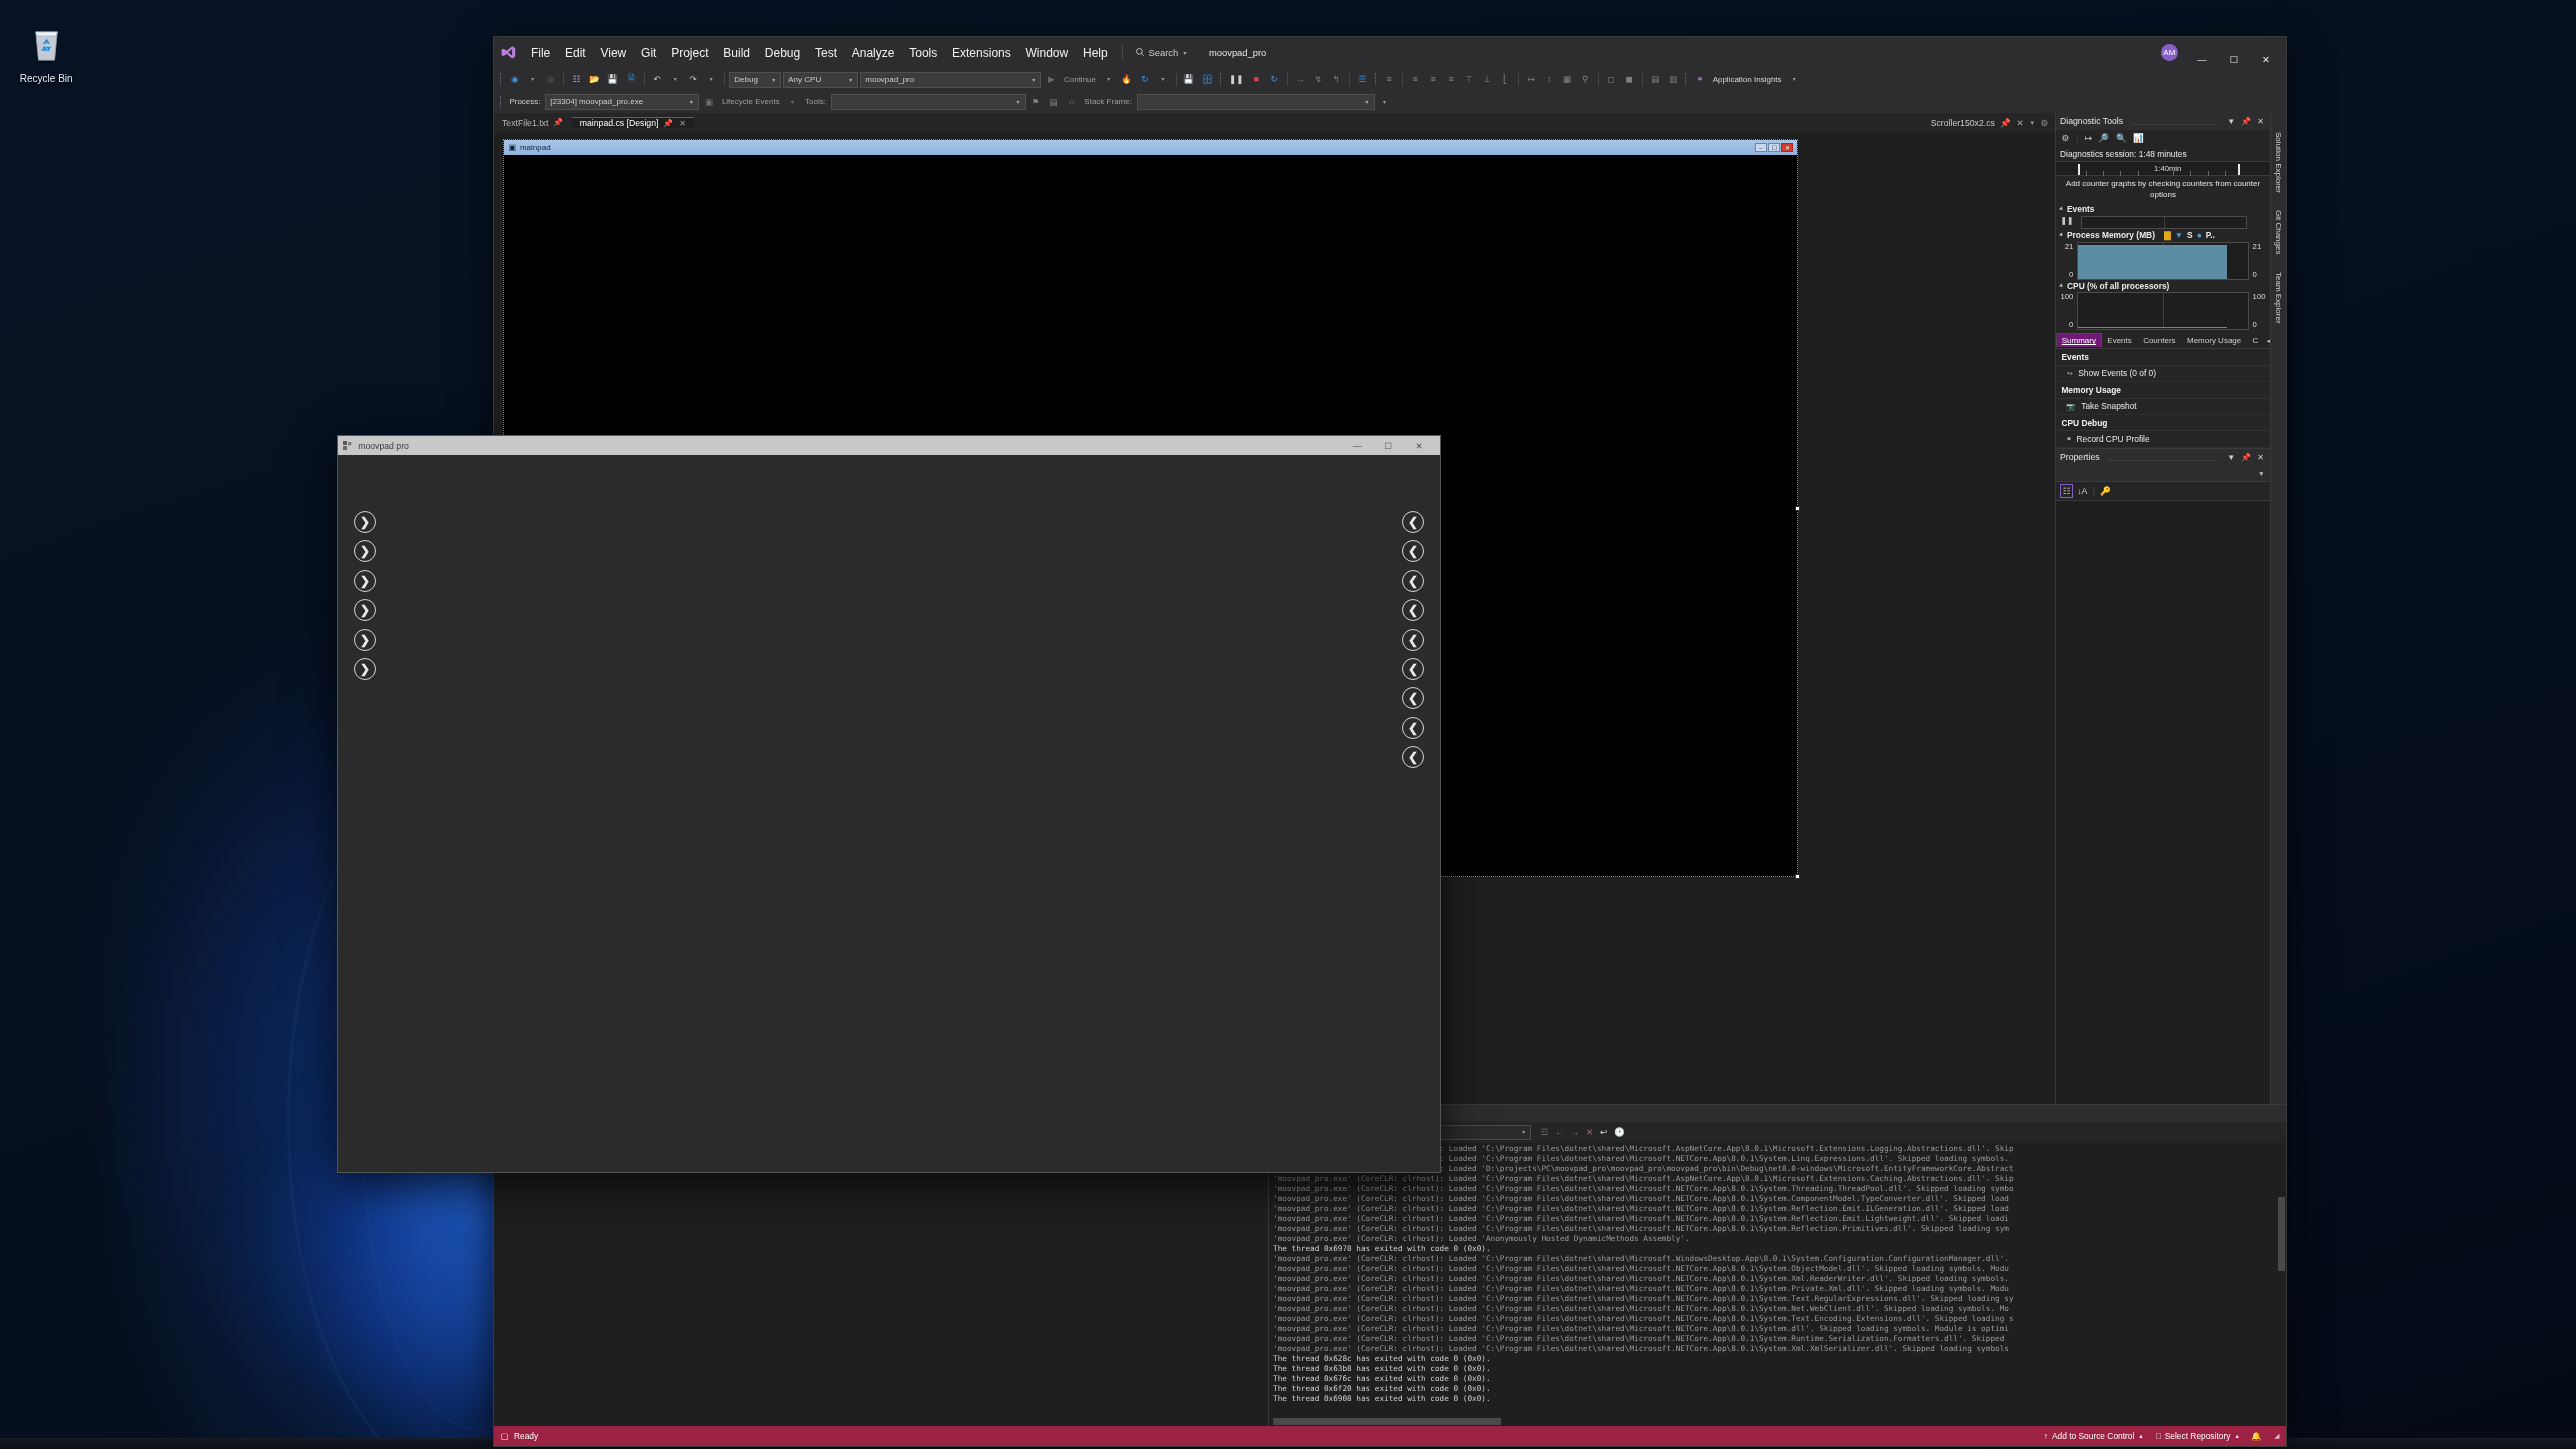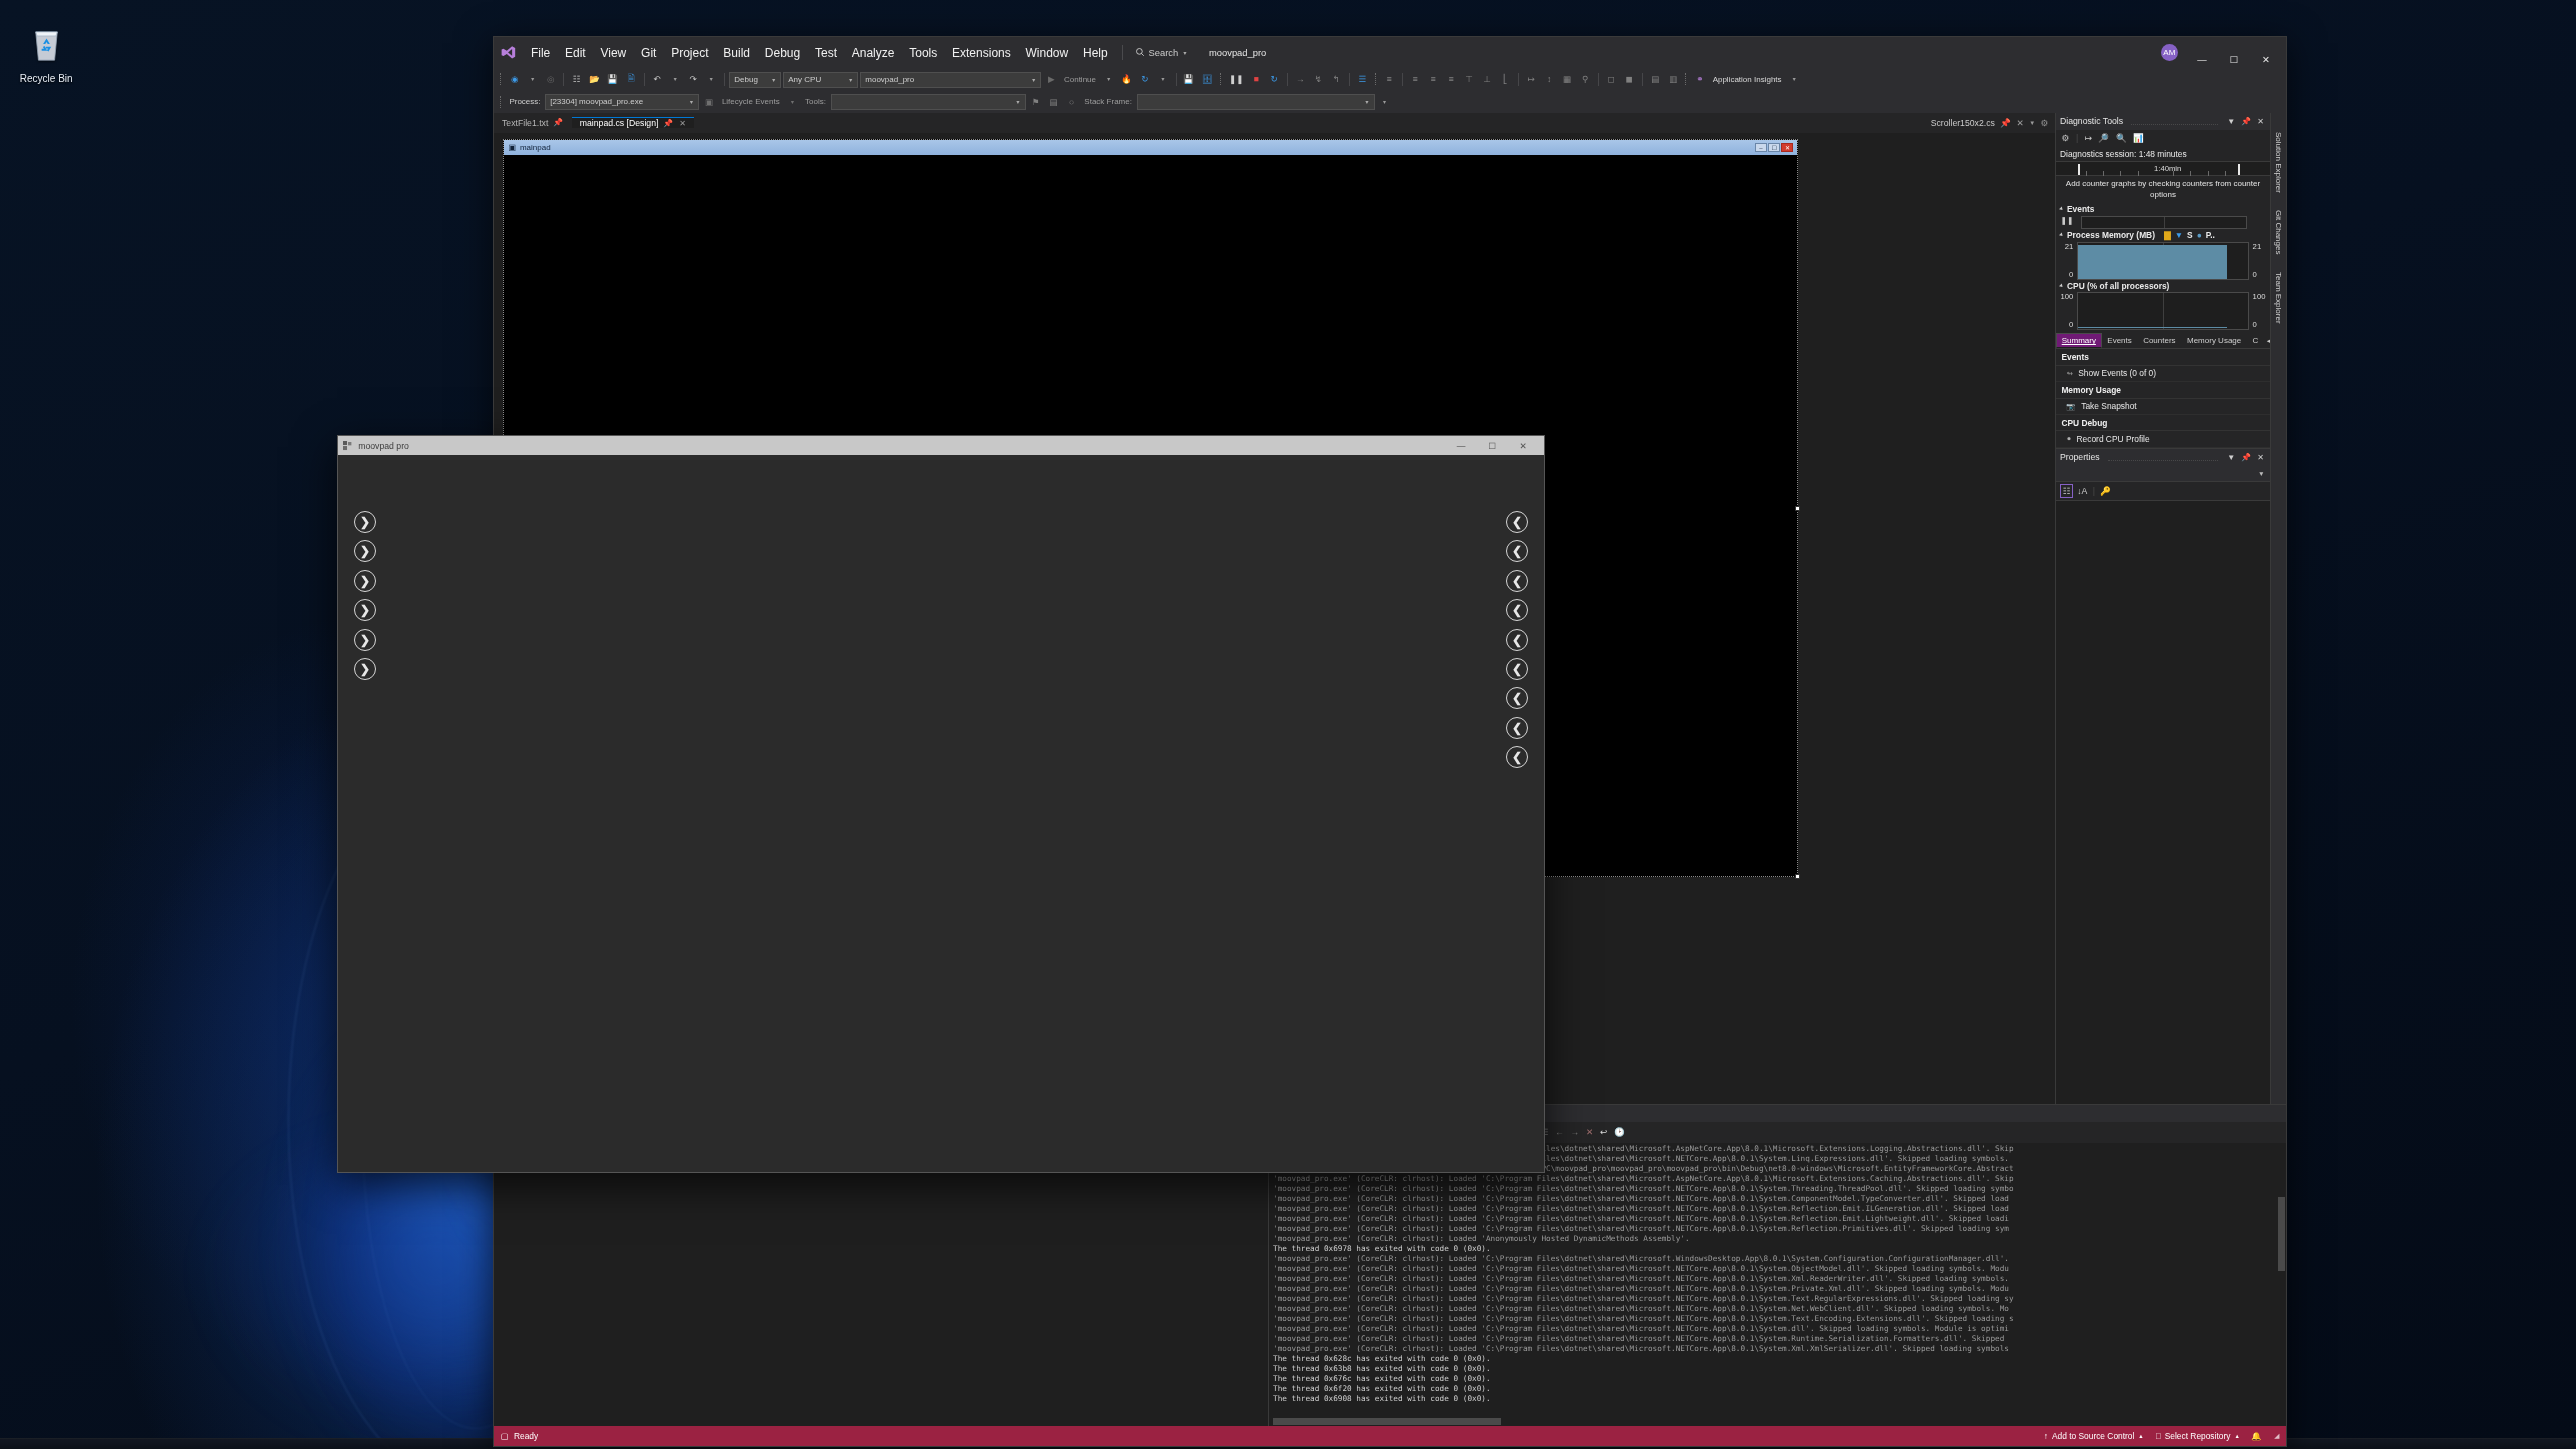--- a/index.html
+++ b/index.html
@@ -189,21 +189,21 @@
   .bt { display:flex; align-items:center; padding:0 6px; font-size:8px; color:#c0c0c0; }
   .bt.active { background:#1f1f1f; color:#fff; border:0.7px solid #4a4a4a; border-bottom:none;}
   .bt-right { margin-left:auto; display:flex; align-items:stretch; }
   .statusbar { height:20px; background:#9b2242; display:flex; align-items:center; padding:0 6.7px; gap:5.4px;
      color:#fff; font-size:8.4px; flex:0 0 auto;}
   .status-right { margin-left:auto; display:flex; align-items:center; gap:12px; }
   .status-item { display:flex; align-items:center; gap:4px; }
 
   
   #app {
-    position:absolute; left:337px; top:435px; width:1208px; height:738px;
+    position:absolute; left:337px; top:435px; width:1104px; height:738px;
     background:#2b2b2b; border:0.7px solid #555; box-shadow:0 12px 40px rgba(0,0,0,.72);
     display:flex; flex-direction:column;
   }
   .app-title { height:19px; background:#c8c8c8; display:flex; align-items:center; gap:5.4px; padding:0 5.4px; flex:0 0 auto;}
   .app-title .ic { width:9.4px; height:9.4px; }
   .app-title .t { font-size:8.7px; color:#3d3d3d; }
   .app-title .btns { margin-left:auto; display:flex; }
   .app-title .b { width:31px; height:19px; display:flex; align-items:center; justify-content:center; color:#555; font-size:8.7px;}
   .app-body { flex:1 1 auto; position:relative; background:#2b2b2b; }
   .chevcol { position:absolute; display:flex; flex-direction:column; gap:7.4px; }

